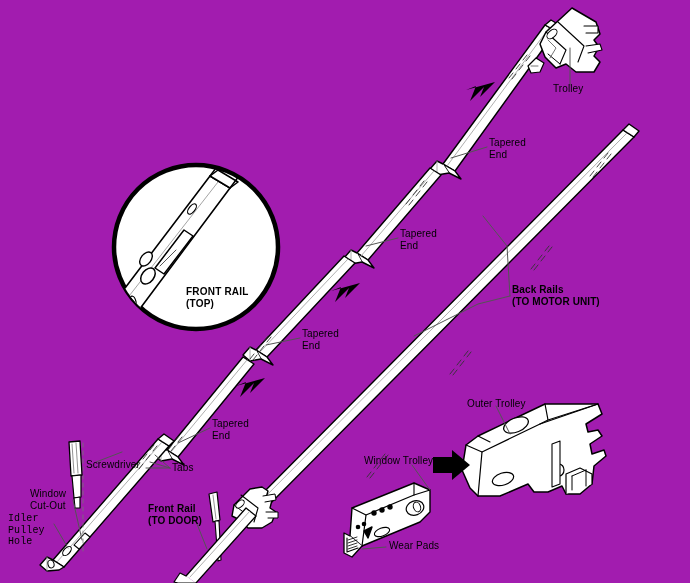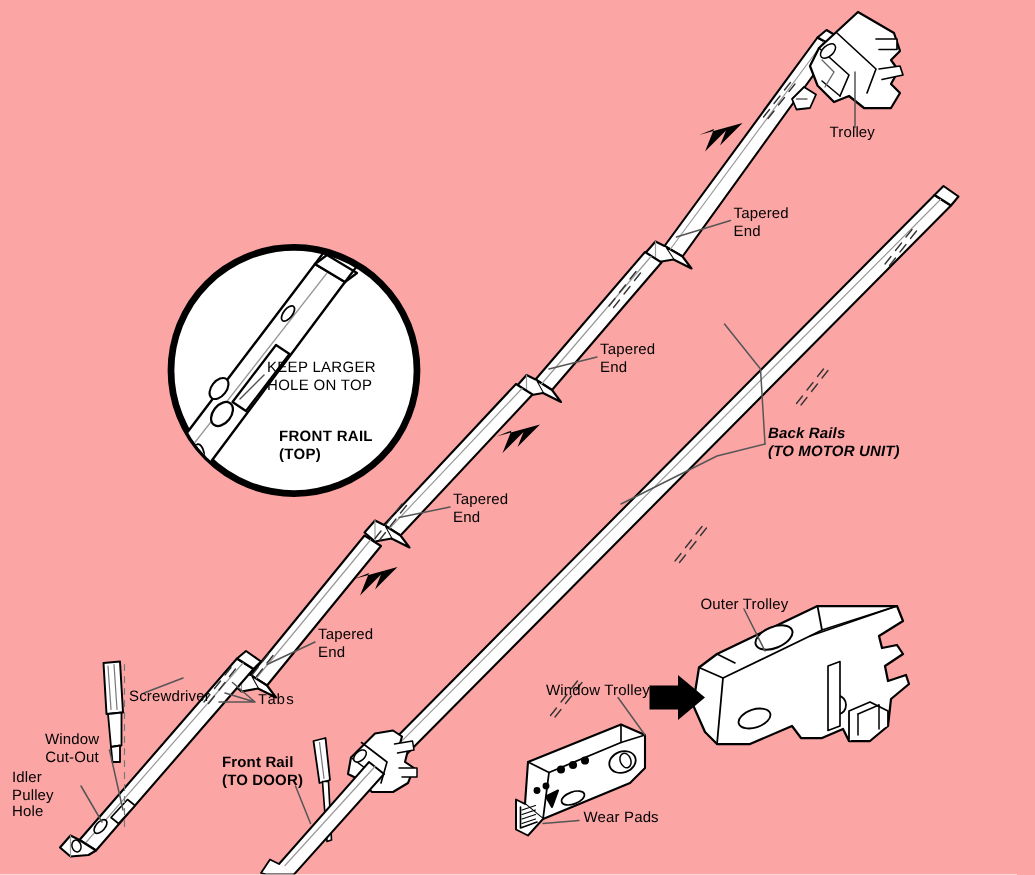--- a/index.html
+++ b/index.html
@@ -8,21 +8,21 @@
     padding: 0;
     background: #ffffff;
   }
   body {
     font-family: "Liberation Sans", sans-serif;
   }
   #diagram-root {
     position: relative;
     width: 690px;
     height: 583px;
-    background: #fca5a5;
+    background: #a21caf;
     overflow: hidden;
   }
   #diagram-svg {
     position: absolute;
     left: 0;
     top: 0;
     width: 690px;
     height: 583px;
   }
   .lbl {
@@ -298,42 +298,40 @@
 
   <div class="lbl" style="left:400px; top:228px;">Tapered
 End</div>
 
   <div class="lbl" style="left:302px; top:328px;">Tapered
 End</div>
 
   <div class="lbl" style="left:212px; top:418px;">Tapered
 End</div>
 
-  <div class="lbl bold" style="left:512px; top:284px;font-style:italic;">Back Rails
+  <div class="lbl bold" style="left:512px; top:284px;">Back Rails
 (TO MOTOR UNIT)</div>
 
   <div class="lbl" style="left:86px; top:439px;margin-top:20px;">Screwdriver</div>
 
-  <div class="lbl" style="left:172px; top:462px;font-family:Liberation Mono, monospace;">Tabs</div>
-
-  <div class="lbl" style="left:30px; top:488px; text-align:center;">Window
+  <div class="lbl" style="left:172px; top:462px;">Tabs</div>
+
+  <div class="lbl" style="left:30px; top:488px; text-align:left;">Window
 Cut-Out</div>
 
-  <div class="lbl" style="left:8px; top:513px;">Idler
+  <div class="lbl" style="left:8px; top:513px;font-family:Liberation Mono, monospace;">Idler
 Pulley
 Hole</div>
 
   <div class="lbl bold" style="left:148px; top:503px;">Front Rail
 (TO DOOR)</div>
 
   <div class="lbl" style="left:443px; top:398px;margin-left:24px;">Outer Trolley</div>
 
   <div class="lbl" style="left:364px; top:455px;">Window Trolley</div>
 
   <div class="lbl" style="left:389px; top:540px;text-align:right;">Wear Pads</div>
 
-  <div class="lbl caps" style="left:178px; top:240px;">KEEP LARGER
-HOLE ON TOP</div>
 
   <div class="lbl bold caps" style="left:186px; top:286px;">FRONT RAIL
 (TOP)</div>
 
 </div>
 
 </body></html>

